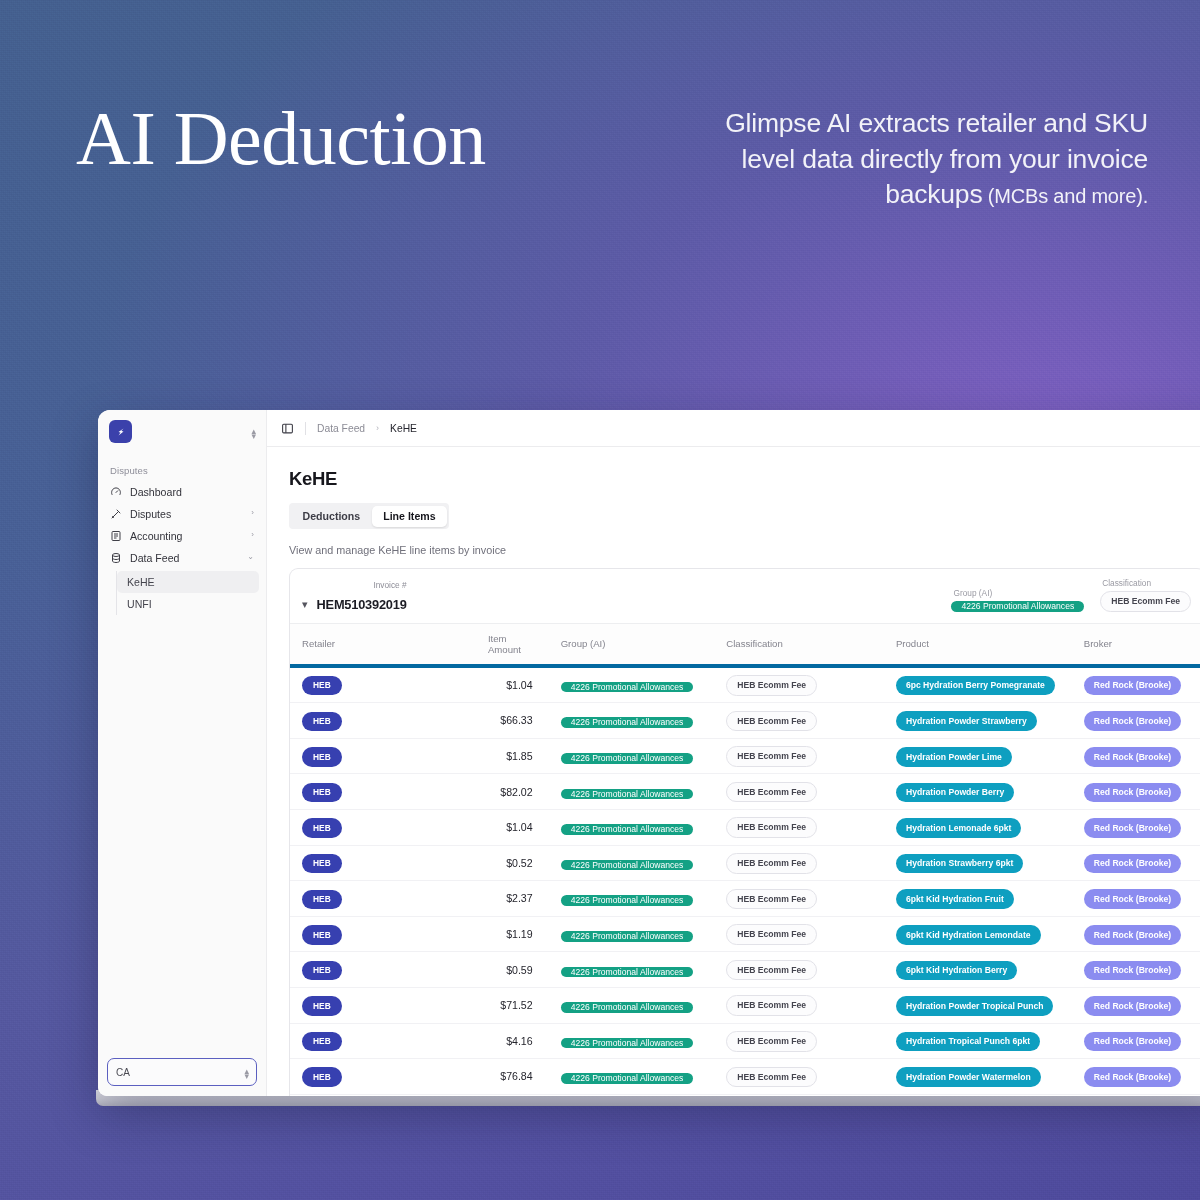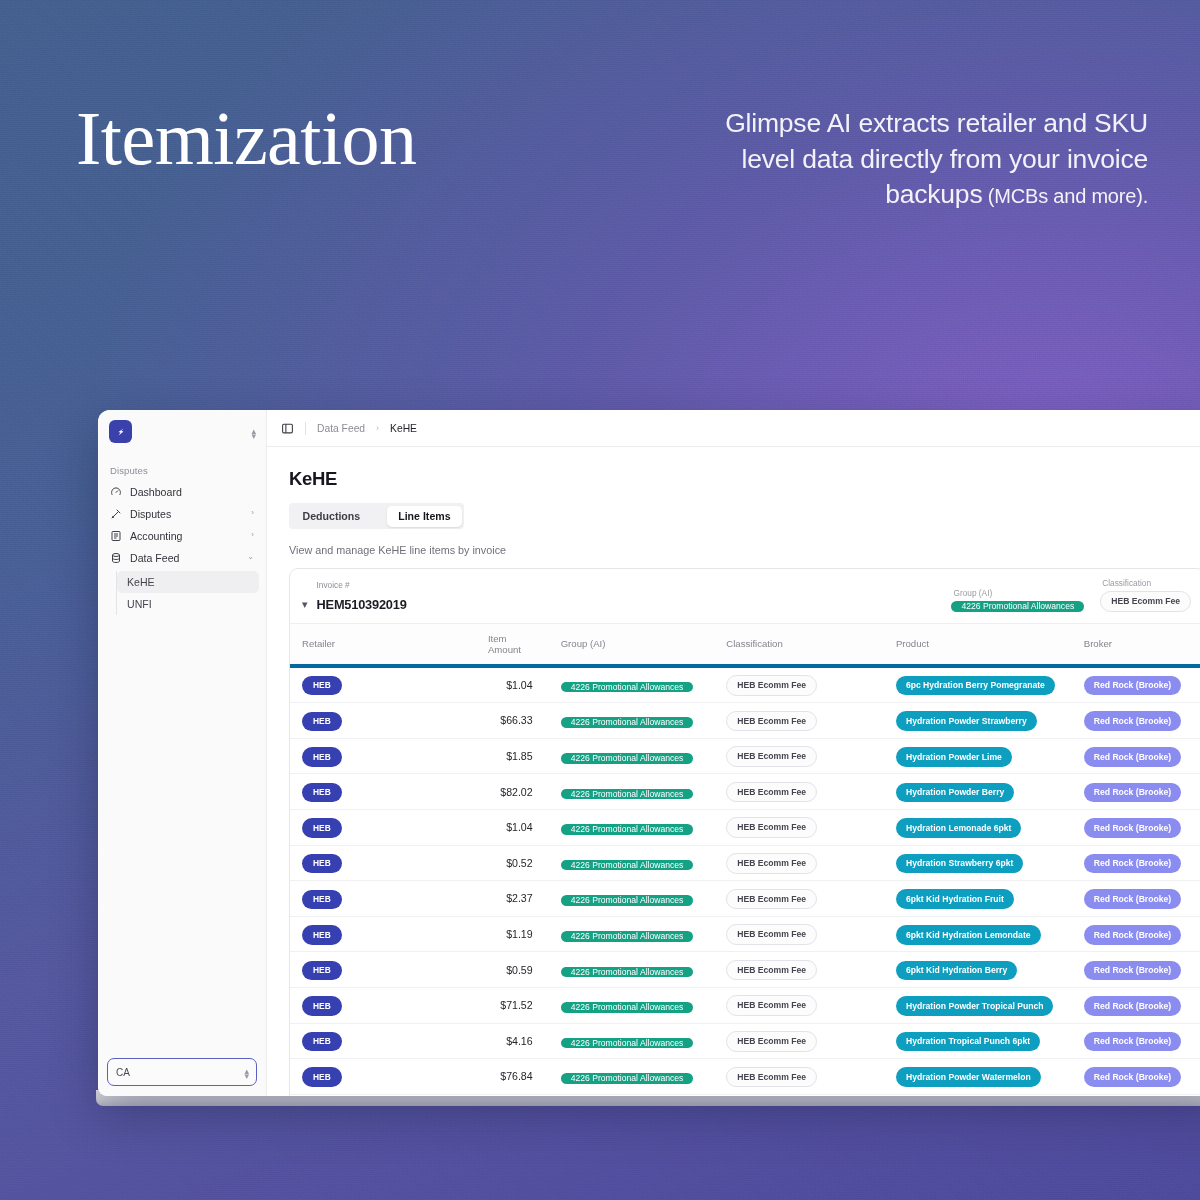--- a/index.html
+++ b/index.html
@@ -124,42 +124,42 @@
   .topbar-div { width: 1px; height: 13px; background: #e1e1e5; }
   .crumb { font-size: 10.3px; color: #8c8c96; }
   .crumb-sep { font-size: 9px; color: #b4b4bc; }
   .crumb.current { color: #24242c; }
 
   .page-body { padding: 21px 22px 0 22px; }
   .page-title { font-size: 18.5px; font-weight: 700; color: #17171d; letter-spacing: -0.3px; }
 
   .tabs {
     margin-top: 13px; display: inline-flex; background: #f1f1f3;
-    border-radius: 4px; padding: 2.5px; gap: 16px;
+    border-radius: 4px; padding: 2.5px; gap: 1px;
   }
   .tab { font-size: 10.6px; font-weight: 600; color: #3d3d46; padding: 4.5px 11px; border-radius: 5px; }
   .tab.active { background: #ffffff; box-shadow: 0 1px 2px rgba(0,0,0,0.10); color: #17171d; }
 
   .page-desc { margin-top: 15px; font-size: 10.8px; color: #70707b; }
 
   
   .invoice-card {
     margin-top: 12px;
     border: 1px solid #e6e6ea; border-radius: 9px 9px 0 0;
     border-bottom: none;
     background: #fff;
     overflow: hidden;
   }
   .invoice-head {
     display: flex; align-items: flex-end;
     padding: 9px 14px 11px 12px;
     border-bottom: 1px solid #edeef0;
   }
   .inv-chevron { font-size: 11px; color: #55555f; margin: 0 9px 1px 0; }
-  .inv-meta .inv-lbl { font-size: 8.3px; color: #8d8d97; margin-bottom: 7px; }
+  .inv-meta .inv-lbl { font-size: 8.3px; color: #8d8d97; margin-bottom: 7px; text-align: right; }
   .inv-meta .inv-num { font-size: 12.8px; font-weight: 700; color: #1c1c24; letter-spacing: -0.2px; }
   .inv-right { margin-left: auto; display: flex; gap: 16px; align-items: flex-end; }
   .inv-col { display: flex; flex-direction: column; align-items: flex-start; }
   .inv-col .col-lbl { font-size: 8.3px; color: #9a9aa3; margin-bottom: 3px; padding-left: 2px; }
 
   
   .pill { border-radius: 999px; font-size: 8.6px; white-space: nowrap; display: inline-block; line-height: 1; }
   .pill-retailer { background: #3740b0; color: #fff; padding: 5.5px 11px; font-weight: 600; font-size: 8.4px; }
   .pill-group { background: #14a184; color: #fff; padding: 1px 10px; font-weight: 400; }
   .pill-class { background: #fcfcfd; color: #45454f; border: 1px solid #e2e2e8; padding: 5px 10px; font-weight: 700; }
@@ -190,21 +190,21 @@
     background: #fff;
   }
 </style>
 </head>
 <body>
 
 <div class="poster-bg"></div>
 <div class="poster-noise"></div>
 
 <div class="headline">
-  <span class="line">Itemization</span>
+  <span class="line">AI Deduction</span>
 </div>
 
 <div class="subhead">
   <span>Glimpse AI extracts retailer and SKU level data directly from your invoice backups</span><span class="paren"> (MCBs and more).</span>
 </div>
 
 <div class="device-shadow"></div>
 
 <div class="app-window">
 

